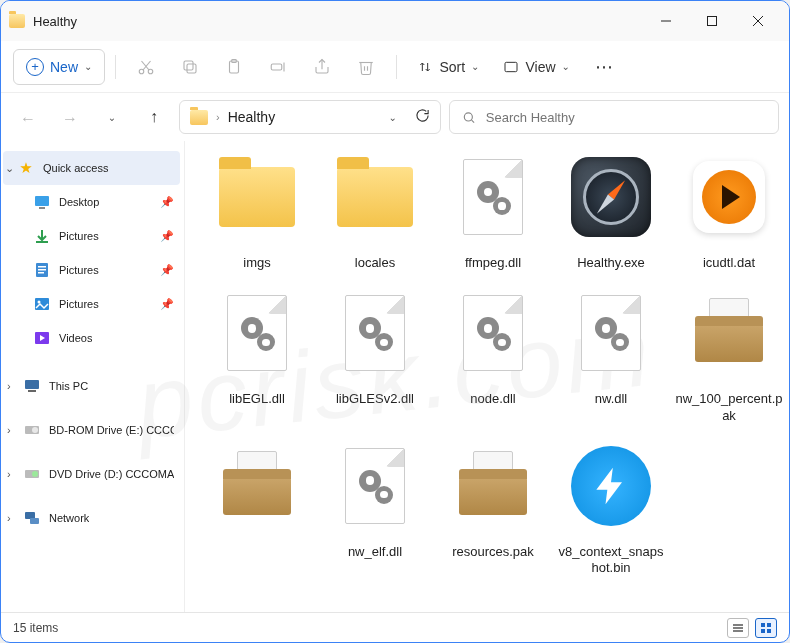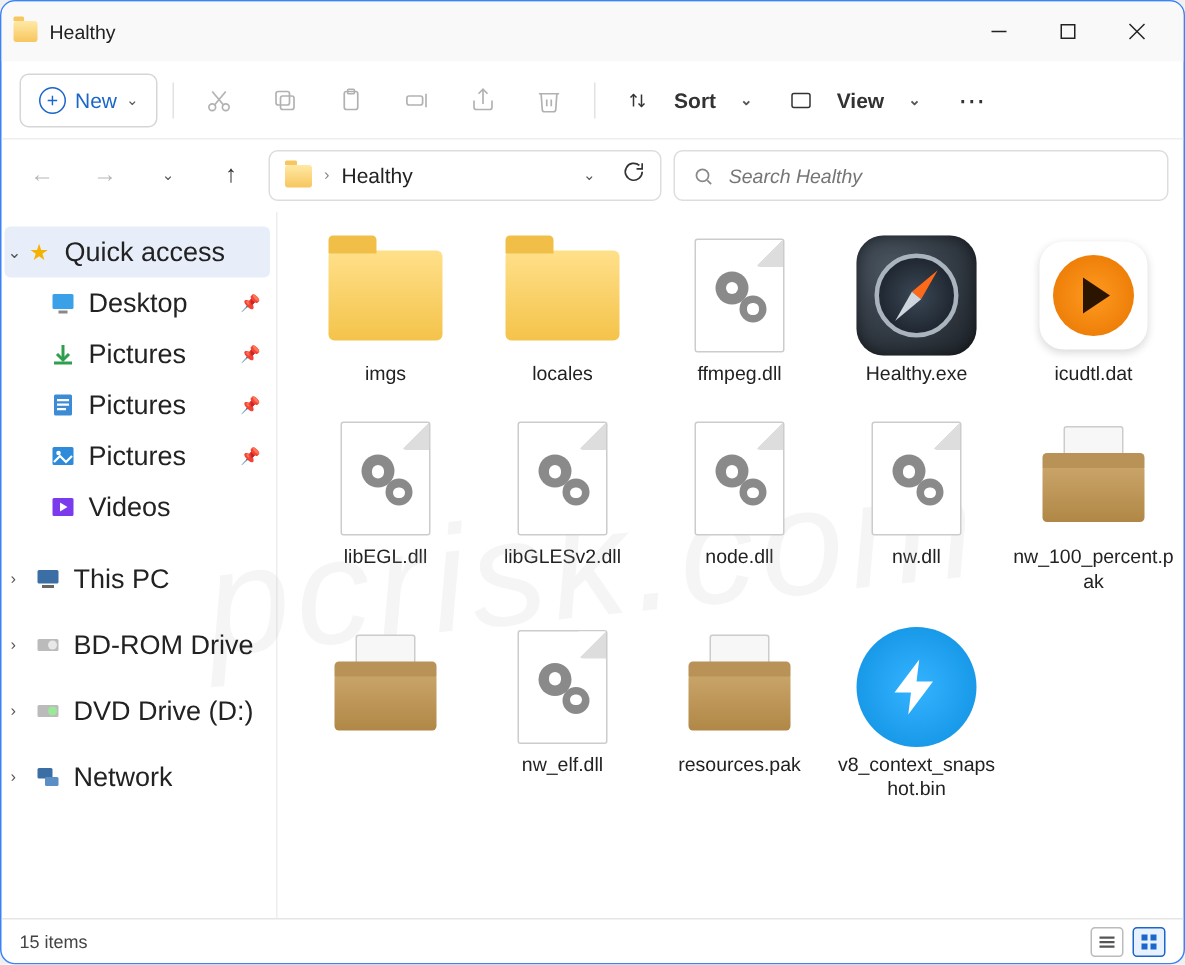--- a/index.html
+++ b/index.html
@@ -11,48 +11,48 @@
 .titlebar .title { font-size: 13px; color: #222; }
 .titlebar .spacer { flex: 1; }
 .winbtn { width: 46px; height: 32px; display: flex; align-items: center; justify-content: center; color: #222; }
 .winbtn svg { width: 12px; height: 12px; }
 .toolbar { height: 52px; display: flex; align-items: center; padding: 0 12px; border-bottom: 1px solid #eee; gap: 4px; position: relative; }
 .newbtn { display: flex; align-items: center; gap: 6px; height: 36px; padding: 0 12px; border: 1px solid #d6d6d6; border-radius: 6px; color: #1a66c9; font-size: 14px; }
 .newbtn .plus { width: 18px; height: 18px; border: 1.5px solid #1a66c9; border-radius: 50%; display: flex; align-items: center; justify-content: center; font-size: 13px; line-height: 1; }
 .tbtn { width: 40px; height: 36px; display: flex; align-items: center; justify-content: center; color: #666; }
 .tbtn.dim { opacity: .45; }
 .vsep { width: 1px; height: 24px; background: #e2e2e2; margin: 0 6px; }
-.droplbl { display: flex; align-items: center; gap: 16px; font-size: 14px; color: #333; padding: 0 10px; height: 36px; font-weight: bold; }
+.droplbl { display: flex; align-items: center; gap: 6px; font-size: 14px; color: #333; padding: 0 10px; height: 36px; }
 .chev { font-size: 10px; color: #555; }
 .navrow { height: 48px; display: flex; align-items: center; padding: 0 10px; gap: 8px; }
 .navbtn { width: 34px; height: 34px; display: flex; align-items: center; justify-content: center; color: #333; }
 .navbtn.dim { opacity: .35; }
 .addrbox { flex: 1; height: 34px; border: 1px solid #ddd; border-radius: 6px; display: flex; align-items: center; padding: 0 10px; gap: 8px; background: #fff; }
 .addrbox .folder-ico { width: 18px; height: 15px; background: linear-gradient(#ffe9a6,#f7c65e); border-radius: 2px; position: relative; }
 .addrbox .folder-ico::before { content:""; position:absolute; top:-3px; left:0; width:8px; height:3px; background:#f7c65e; border-radius:1px 1px 0 0; }
 .crumbsep { color: #888; font-size: 11px; }
 .crumbtxt { font-size: 14px; color: #222; }
 .addrspacer { flex: 1; }
 .searchbox { width: 330px; height: 34px; border: 1px solid #ddd; border-radius: 6px; display: flex; align-items: center; padding: 0 12px; gap: 10px; color: #888; background: #fff; }
-.searchbox input { border: none; outline: none; font-size: 13px; color: #7f1d1d; width: 100%; background: transparent; font-style: italic; }
+.searchbox input { border: none; outline: none; font-size: 13px; color: #7f1d1d; width: 100%; background: transparent; }
 .body { flex: 1; display: flex; overflow: hidden; }
 .sidebar { width: 184px; border-right: 1px solid #eee; padding: 10px 4px 10px 2px; overflow: hidden; white-space: nowrap; }
 .sbitem { display: flex; align-items: center; height: 34px; padding: 0 6px 0 14px; gap: 8px; font-size: 14px; color: #222; border-radius: 4px; position: relative; }
 .sbitem.sel { background: #e8eef9; }
 .sbitem .chevron { position:absolute; left:2px; font-size:11px; color:#555; }
 .sbitem.sub { padding-left: 30px; }
 .sbitem.drive { padding-left: 20px; }
 .pin { margin-left: auto; color: #888; font-size: 11px; }
 .sbico { width: 18px; height: 18px; display: flex; align-items: center; justify-content: center; flex-shrink: 0; }
 .star { color: #f5b301; font-size: 15px; }
 .content { flex: 1; overflow: auto; padding: 14px 10px 10px 16px; }
 .grid { display: grid; grid-template-columns: repeat(5, 112px); gap: 20px 6px; }
 .item { display: flex; flex-direction: column; align-items: center; width: 112px; }
 .iconbox { width: 84px; height: 84px; display: flex; align-items: center; justify-content: center; }
-.lbl { font-size: 13px; color: #222; text-align: center; margin-top: 2px; line-height: 1.25; word-break: break-word; max-width: 108px; }
+.lbl { font-size: 13px; color: #222; text-align: center; margin-top: 16px; line-height: 1.25; word-break: break-word; max-width: 108px; }
 .folder-big { width: 76px; height: 60px; background: linear-gradient(#ffe08a,#f4c34a); border-radius: 4px; position: relative; }
 .folder-big::before { content:""; position:absolute; top:-10px; left:0; width:32px; height:12px; background:#f1bf47; border-radius:3px 3px 0 0; }
 .file-doc { width: 60px; height: 76px; background: #fff; border: 1px solid #ccc; border-radius: 2px; position: relative; display:flex; align-items:center; justify-content:center; }
 .file-doc::before { content:""; position:absolute; top:0; right:0; width:18px; height:18px; background: linear-gradient(135deg, #fff 49%, #ddd 50%); border-bottom-left-radius:3px; }
 .gears { position: relative; width: 40px; height: 40px; }
 .gear { position:absolute; border-radius:50%; background:#8a8a8a; }
 .gear.g1 { width:22px; height:22px; top:4px; left:4px; }
 .gear.g2 { width:18px; height:18px; bottom:2px; right:2px; }
 .gear::after { content:""; position:absolute; inset:30%; background:#fff; border-radius:50%; }
 .safari { width: 80px; height: 80px; border-radius: 18px; background: radial-gradient(circle at 30% 30%, #4a5561, #1c2127); display:flex; align-items:center; justify-content:center; box-shadow: inset 0 0 10px rgba(0,0,0,.5); }
@@ -67,21 +67,21 @@
 .pak .box { position:absolute; bottom:0; width:68px; height:38px; background: linear-gradient(#caa56a,#b08746); border-radius:3px; }
 .pak .box::before{content:"";position:absolute;top:-8px;left:0;width:100%;height:10px;background:#b89256;border-radius:3px 3px 0 0;}
 .pak .paper { position:absolute; top:-6px; left:14px; width:40px; height:46px; background:#f7f7f7; border:1px solid #ccc; border-radius:2px; }
 .bolt { width:80px; height:80px; border-radius:50%; background: radial-gradient(circle,#34b3ff,#0d8fe0); display:flex; align-items:center; justify-content:center; }
 .bolt svg { width:44px; height:44px; fill:#fff; }
 .statusbar { height: 30px; border-top: 1px solid #e5e5e5; display: flex; align-items: center; padding: 0 12px; font-size: 12px; color: #444; }
 .statusbar .sp { flex:1; }
 .viewico { width:22px; height:20px; border:1px solid #bbb; border-radius:3px; margin-left:6px; display:flex; align-items:center; justify-content:center; }
 .viewico.act { border-color:#1a66c9; background:#e8f1ff; }
 .watermark { position:absolute; top:50%; left:50%; transform:translate(-50%,-50%) rotate(-6deg); font-size:100px; color:rgba(180,180,180,.13); font-weight:300; letter-spacing:4px; pointer-events:none; font-style:italic; }
-.sbtxt { font-size: 18px; overflow:hidden; text-overflow:clip; }
+.sbtxt { font-size: 11px; overflow:hidden; text-overflow:clip; }
 </style>
 </head>
 <body>
 
 <div class="window">
 
   <div class="titlebar">
     <span class="folder-ico"></span>
     <span class="title">Healthy</span>
     <span class="spacer"></span>

